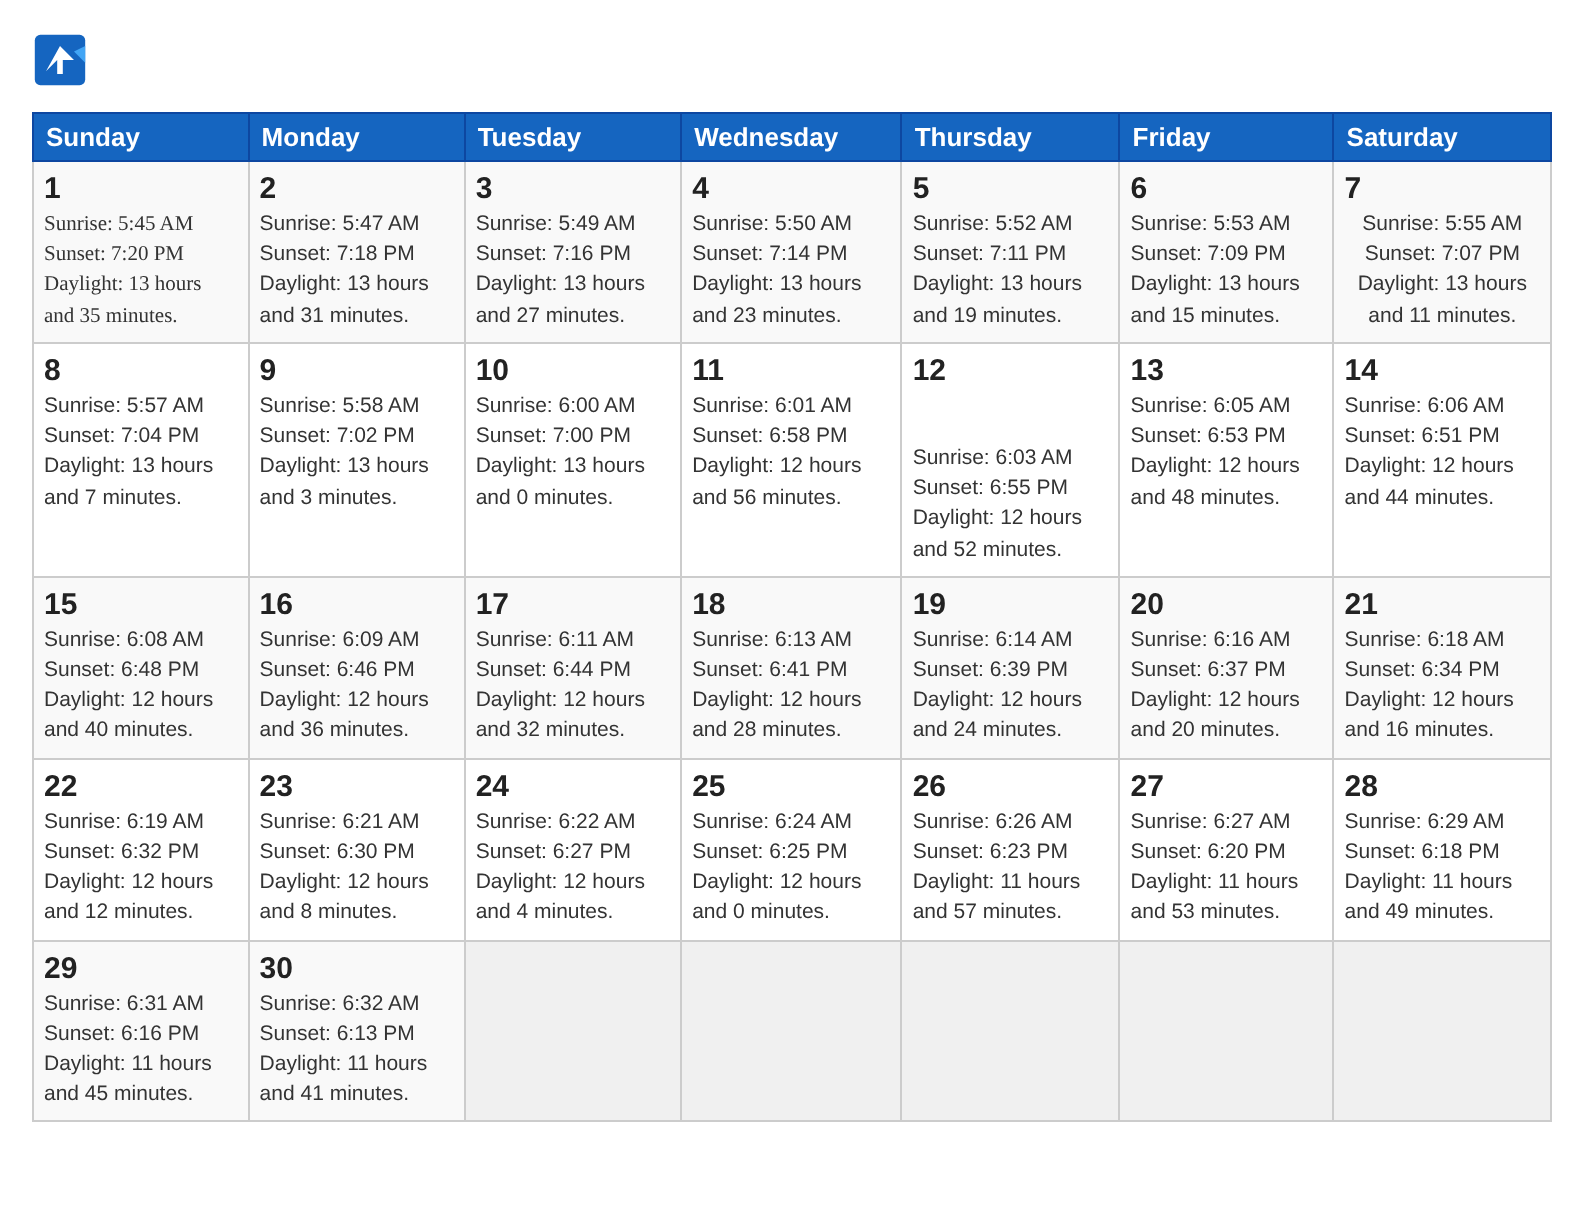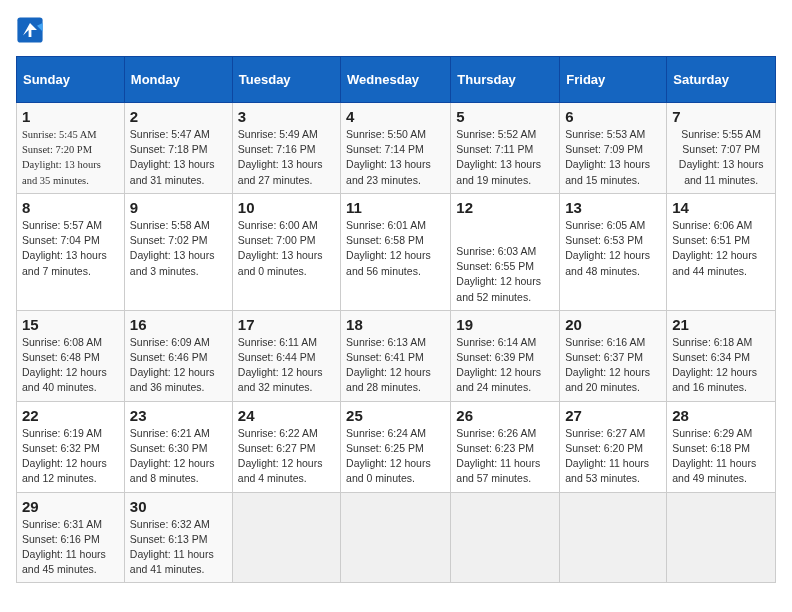--- a/index.html
+++ b/index.html
@@ -46,21 +46,21 @@
       color: #555;
     }
     table {
       width: 100%;
       border-collapse: collapse;
       font-size: 11px;
     }
     thead tr th {
       background: #1565c0;
       color: #fff;
-      padding: 15px 6px;
+      padding: 4px 6px;
       font-size: 13px;
       font-weight: bold;
       border: 1px solid #0d47a1;
       text-align: left;
     }
     tbody tr td {
       border: 1px solid #ccc;
       vertical-align: top;
       padding: 5px 5px;
       width: 113px;

